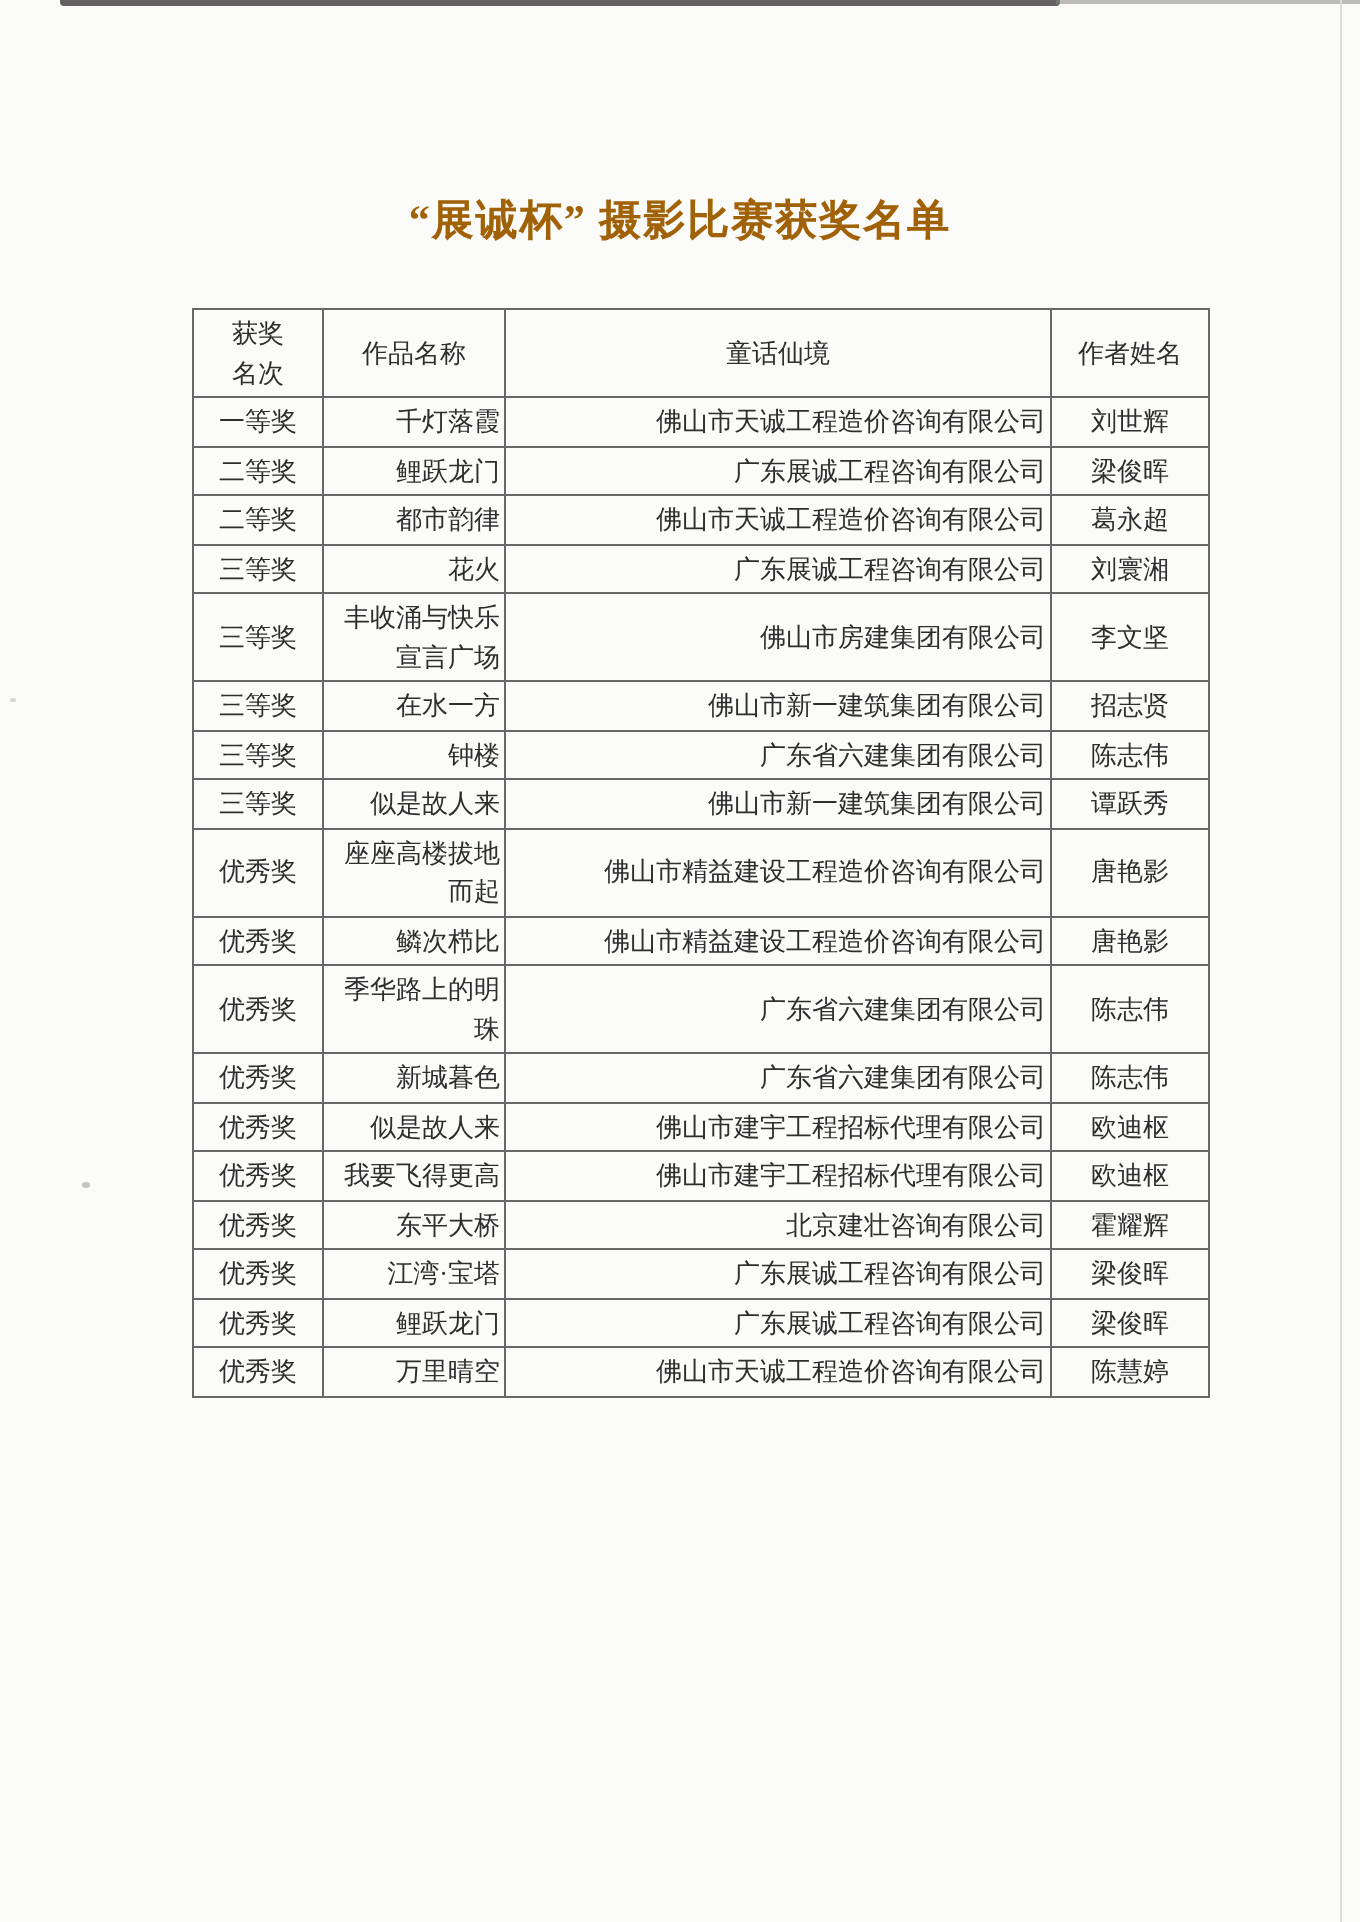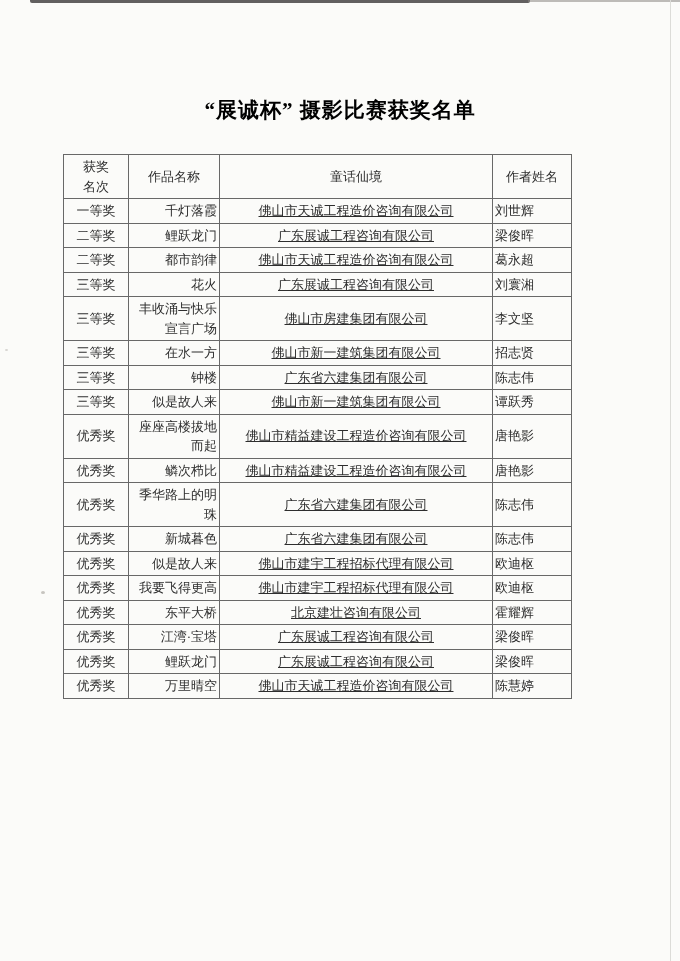--- a/index.html
+++ b/index.html
@@ -56,27 +56,27 @@
   
   .doc-title {
     position: absolute;
     top: 96px;
     left: 0;
     width: 680px;
     text-align: center;
     font-size: 21px;
     font-weight: 700;
     letter-spacing: 1px;
-    color: #000000;
+    color: #a16207;
     white-space: pre;
   }
   
   table.awards {
     position: absolute;
-    left: 63px;
+    left: 96px;
     top: 154px;
     width: 508px;
     border-collapse: collapse;
     table-layout: fixed;
     padding-left: 20px;
   }
   table.awards col.c1 { width: 65px; }
   table.awards col.c2 { width: 91px; }
   table.awards col.c3 { width: 273px; }
   table.awards col.c4 { width: 79px; }
@@ -89,22 +89,22 @@
     white-space: pre-line;
     padding: 2px 2px;
     color: #2e2e2e;
     overflow: hidden;
   }
   table.awards thead tr { height: 40px; }
   table.awards tbody tr { height: 24px; }
   th.h-cell { text-align: center; }
   td.c-rank { text-align: center; }
   td.c-work { text-align: right; padding-left: 9px; }
-  td.c-org  { text-align: center; padding-left: 13px; text-decoration: underline; }
-  td.c-author { text-align: left; }
+  td.c-org  { text-align: right; padding-left: 13px; }
+  td.c-author { text-align: center; }
 </style>
 </head>
 <body>
 
 <div class="scan-strip-dark"></div>
 <div class="scan-strip-light"></div>
 <div class="scan-edge-line"></div>
 <div class="scan-speck-1"></div>
 <div class="scan-speck-2"></div>
 

